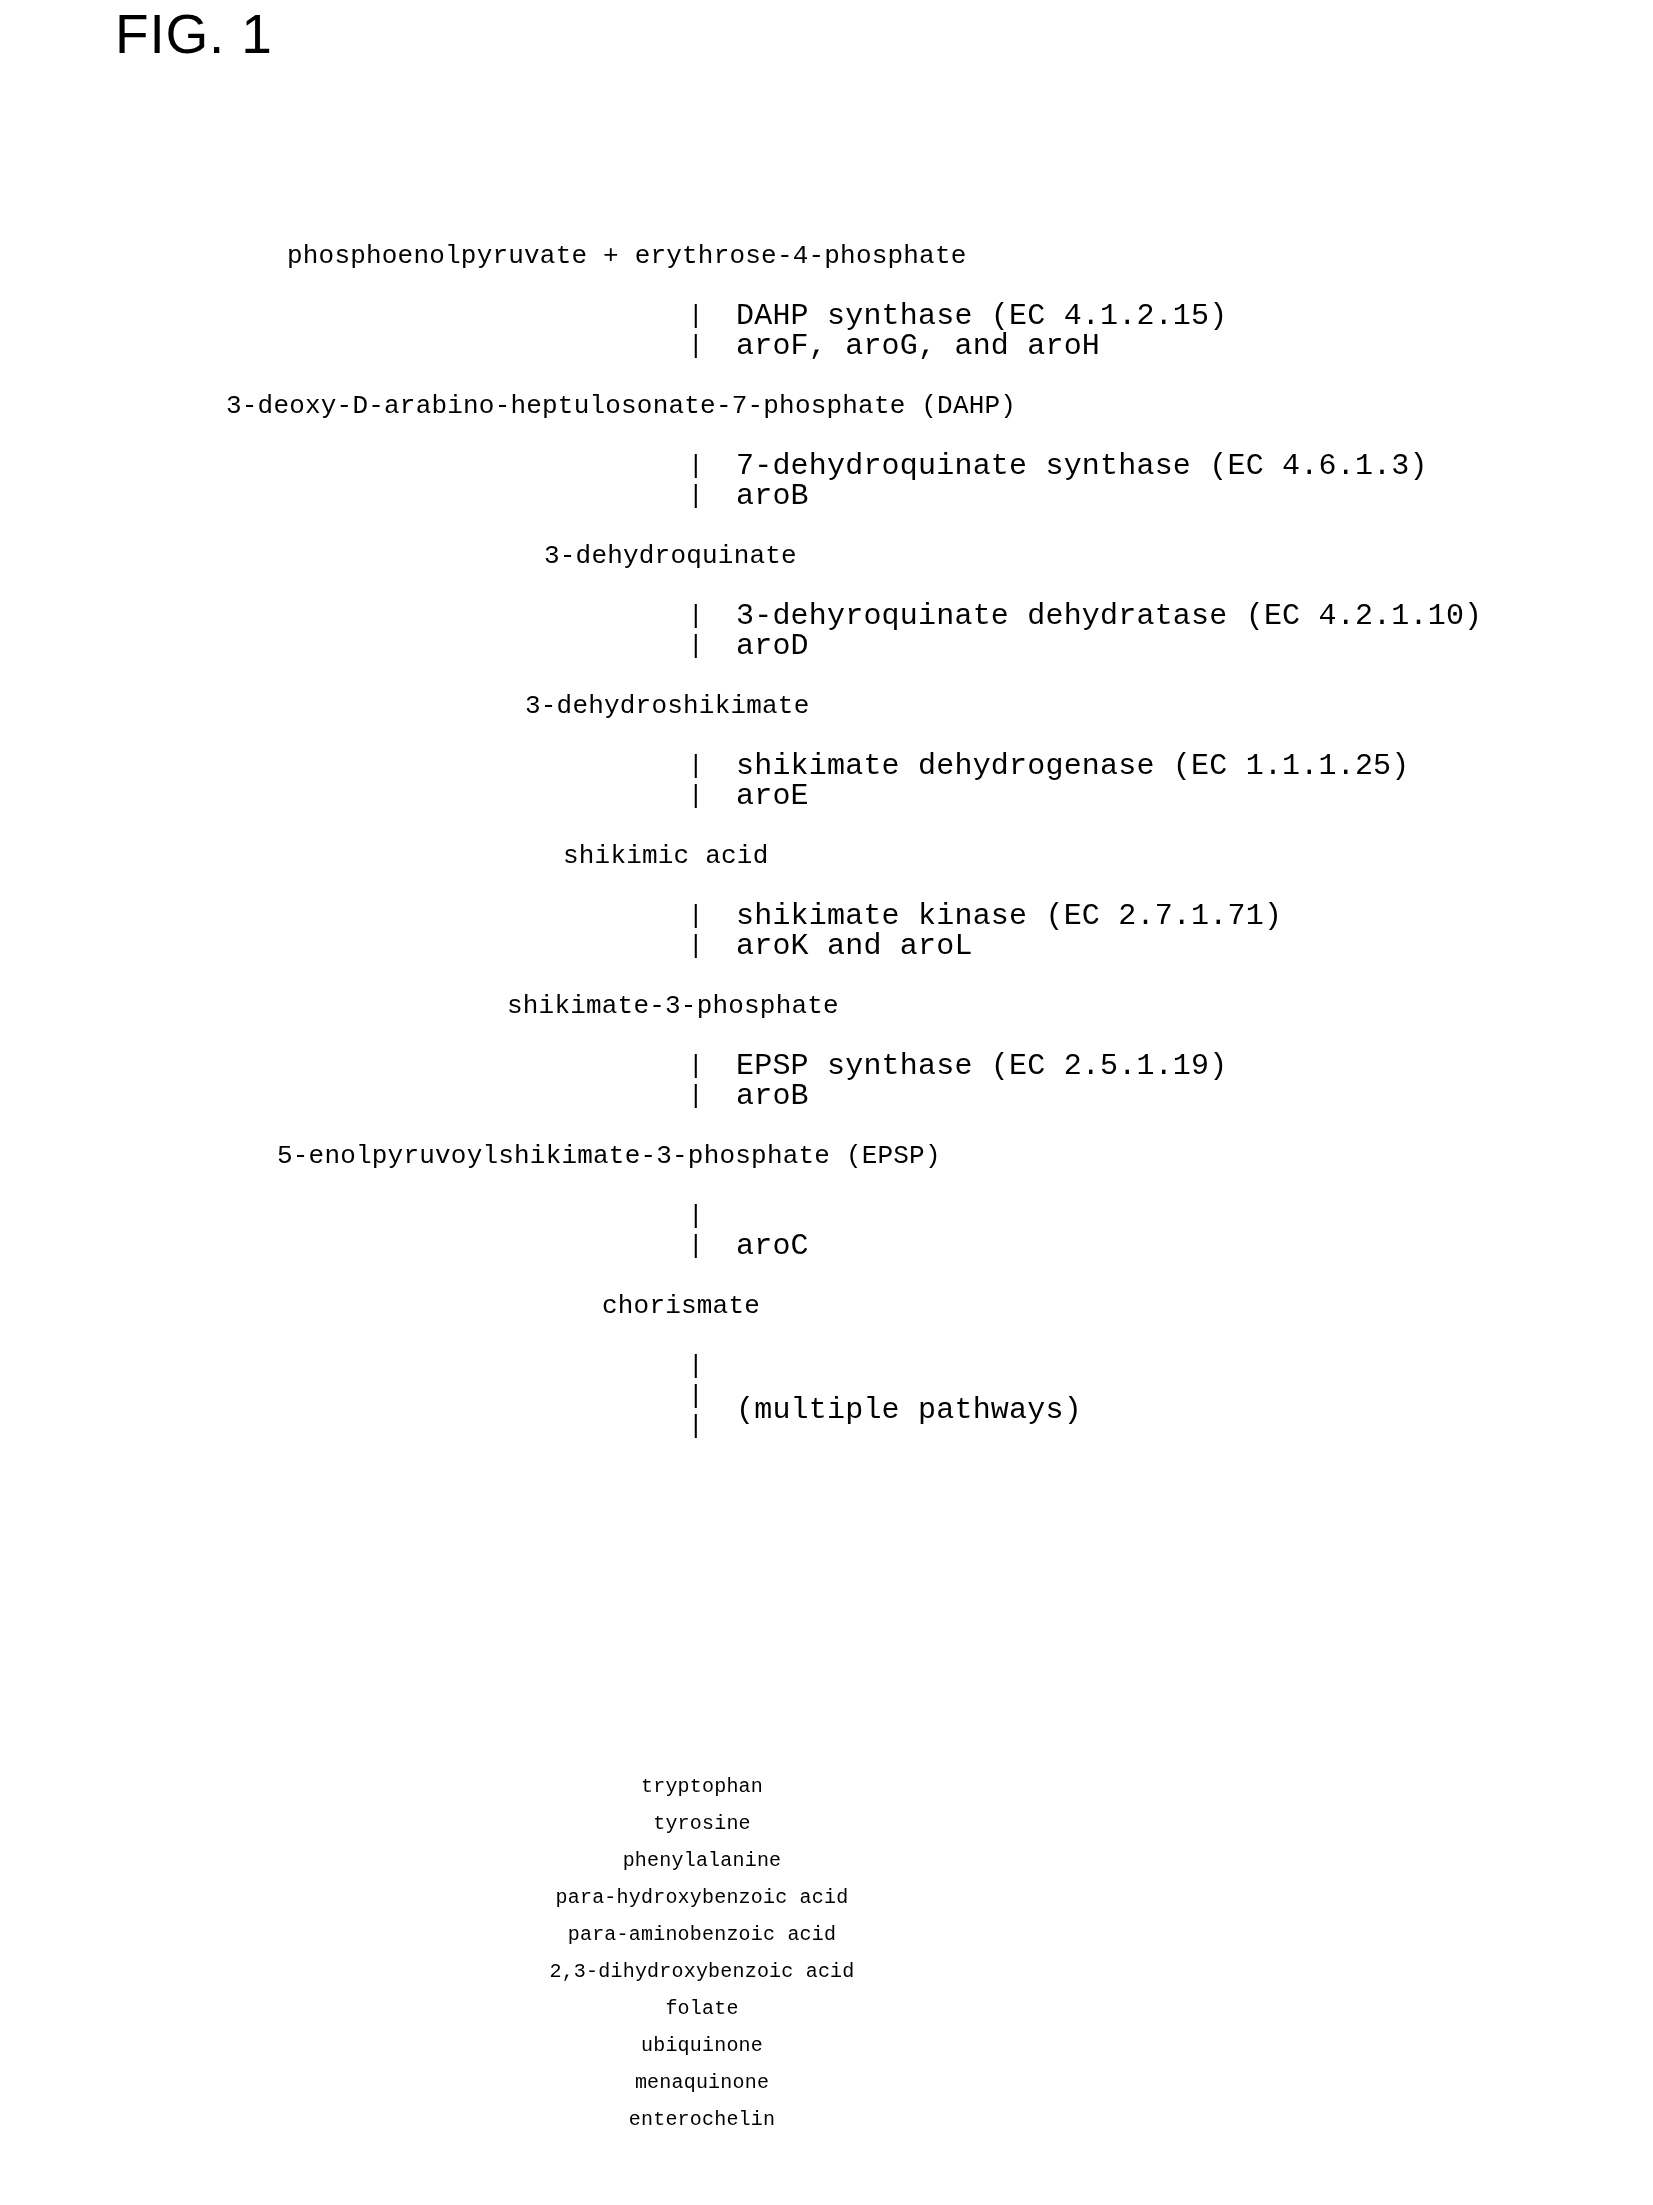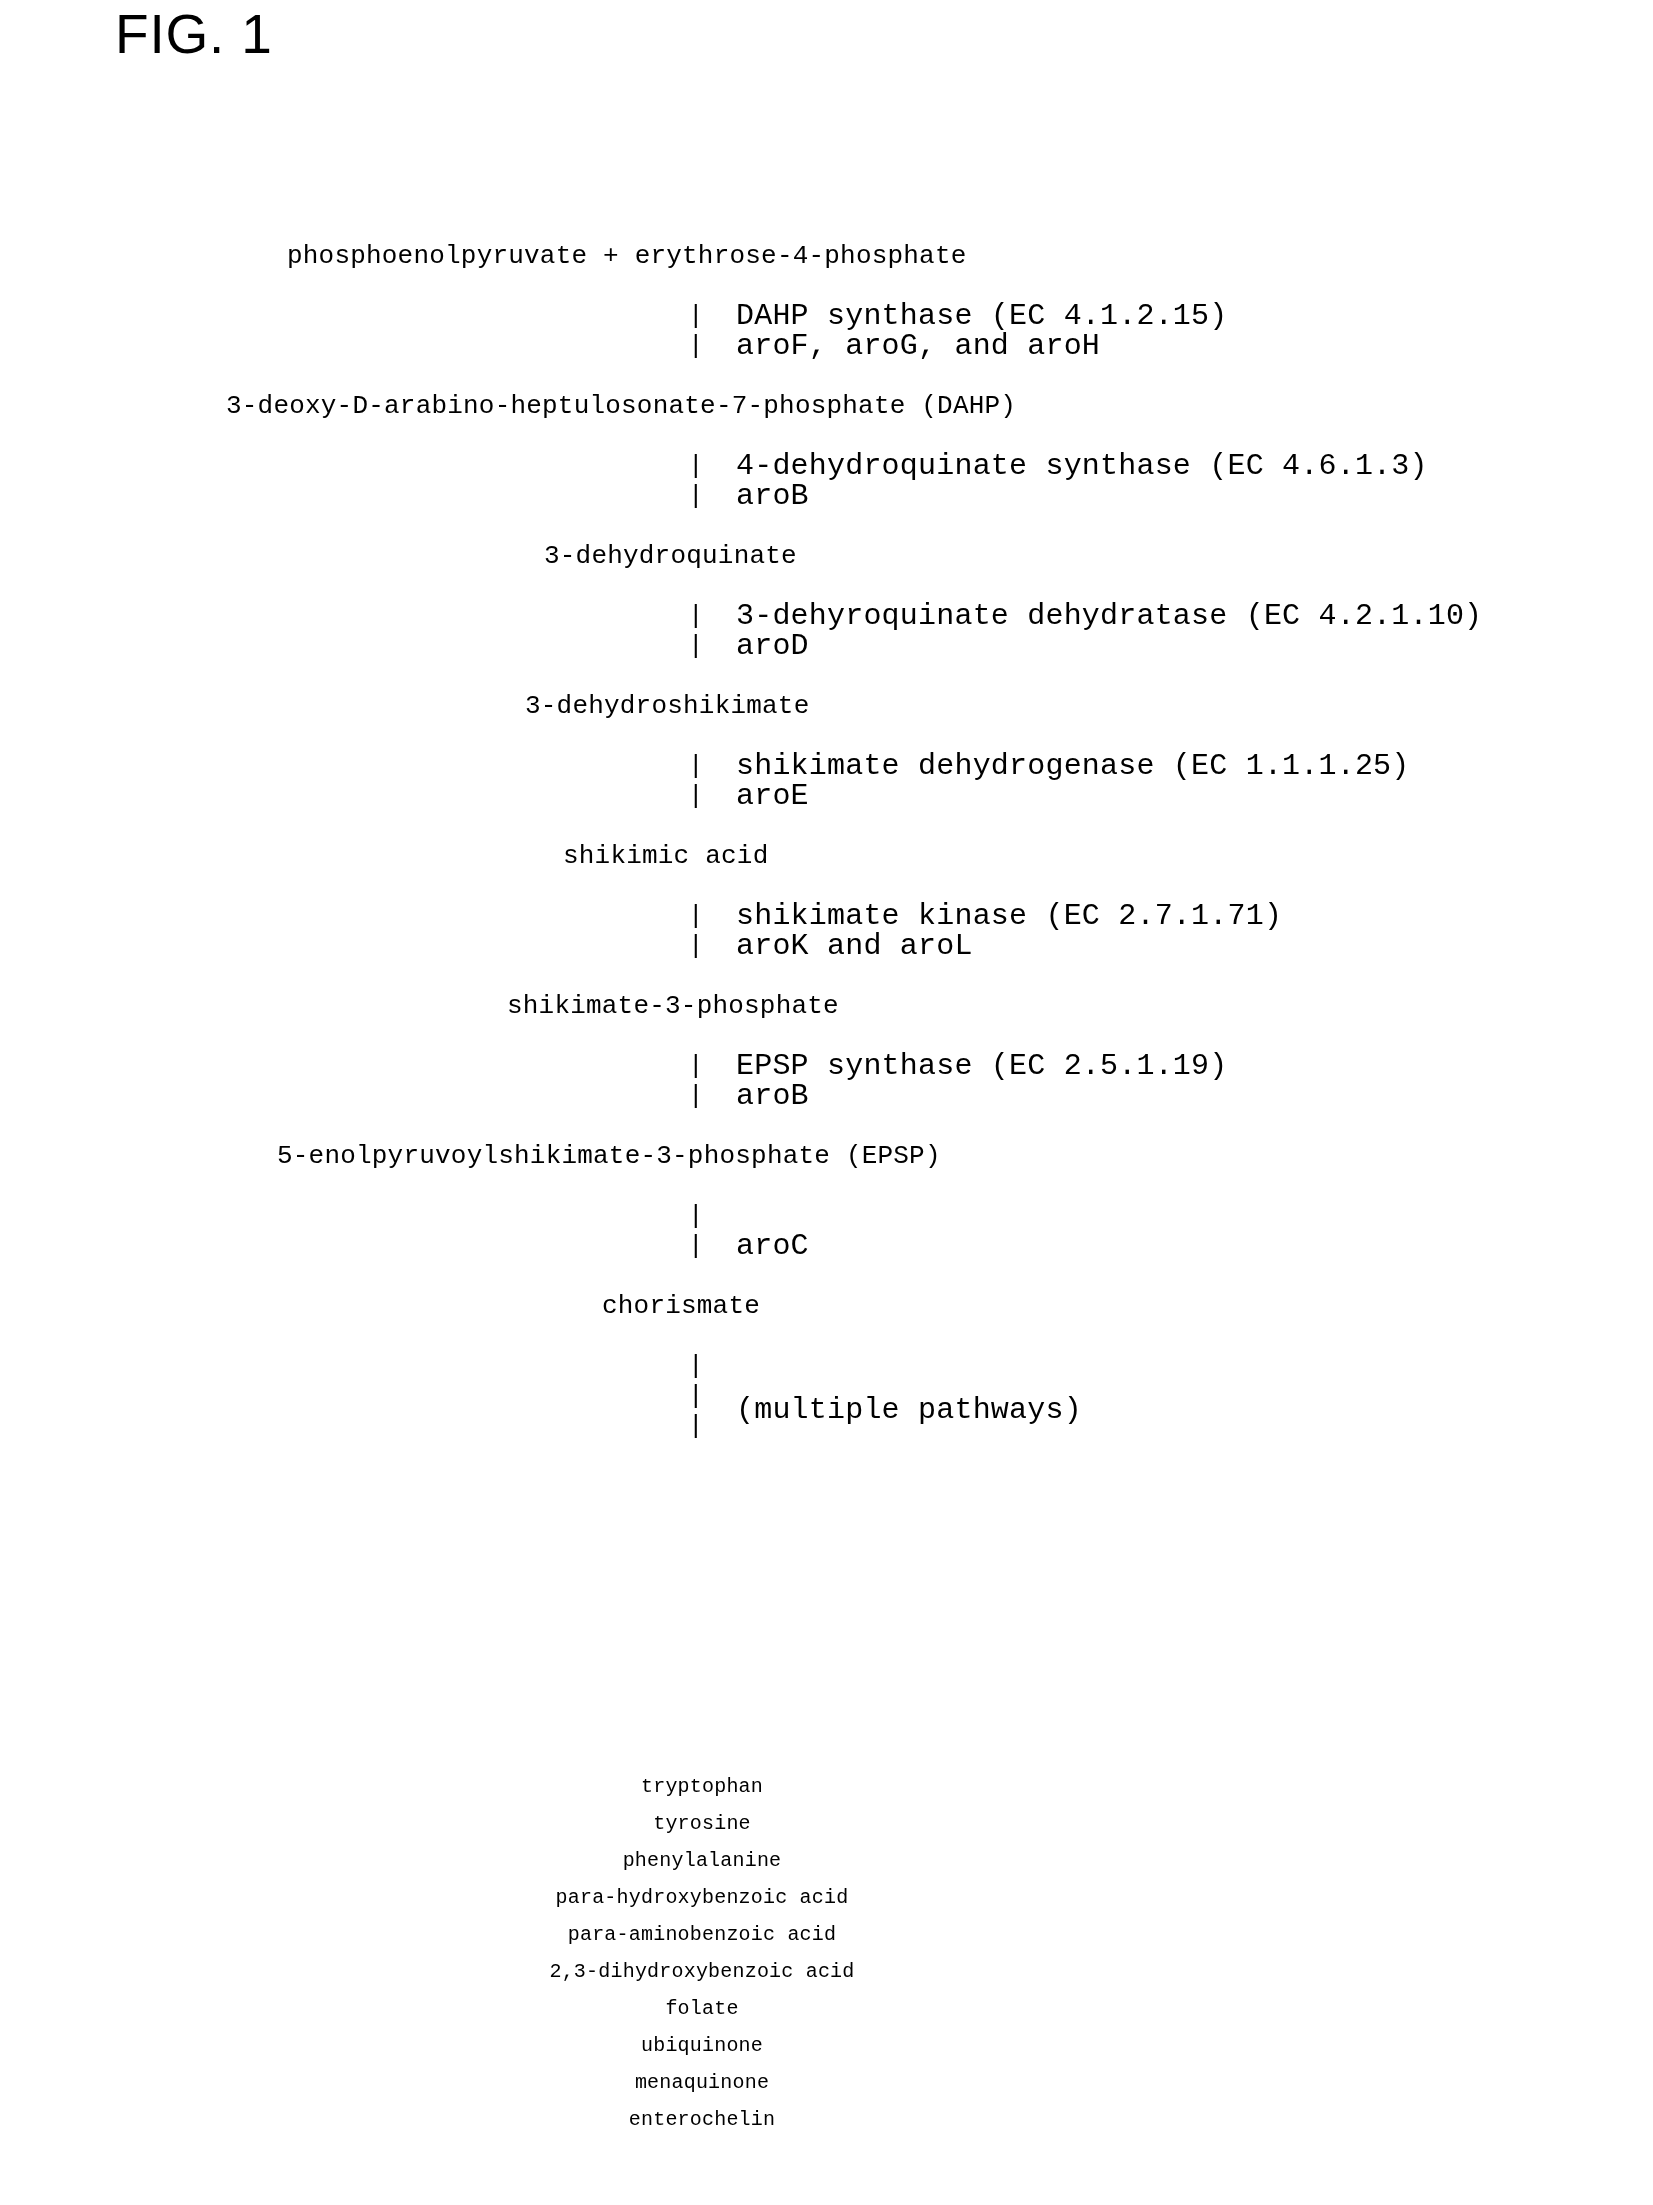--- a/index.html
+++ b/index.html
@@ -113,21 +113,21 @@
     <span class="txt" id="substrate-text" style="left: 287px;">phosphoenolpyruvate + erythrose-4-phosphate</span>
   </div>
 
   <div class="gap"></div>
 
   <div id="steps-container">
       <div class="enzyme-block" style="height: 60px;"><span class="pipe" style="top: 0px;">|</span><span class="etext" style="top: 0px;">DAHP synthase (EC 4.1.2.15)</span><span class="pipe" style="top: 30px;">|</span><span class="etext" style="top: 30px;"><span class="gene">aroF</span>, <span class="gene">aroG</span>, and <span class="gene">aroH</span></span></div>
       <div class="gap"></div>
       <div class="row compound"><span class="txt" style="left: 226px;">3-deoxy-D-arabino-heptulosonate-7-phosphate (DAHP)</span></div>
       <div class="gap"></div>
-      <div class="enzyme-block" style="height: 60px;"><span class="pipe" style="top: 0px;">|</span><span class="etext" style="top: 0px;">4-dehydroquinate synthase (EC 4.6.1.3)</span><span class="pipe" style="top: 30px;">|</span><span class="etext" style="top: 30px;"><span class="gene">aroB</span></span></div>
+      <div class="enzyme-block" style="height: 60px;"><span class="pipe" style="top: 0px;">|</span><span class="etext" style="top: 0px;">7-dehydroquinate synthase (EC 4.6.1.3)</span><span class="pipe" style="top: 30px;">|</span><span class="etext" style="top: 30px;"><span class="gene">aroB</span></span></div>
       <div class="gap"></div>
       <div class="row compound"><span class="txt" style="left: 544px;">3-dehydroquinate</span></div>
       <div class="gap"></div>
       <div class="enzyme-block" style="height: 60px;"><span class="pipe" style="top: 0px;">|</span><span class="etext" style="top: 0px;">3-dehyroquinate dehydratase (EC 4.2.1.10)</span><span class="pipe" style="top: 30px;">|</span><span class="etext" style="top: 30px;"><span class="gene">aroD</span></span></div>
       <div class="gap"></div>
       <div class="row compound"><span class="txt" style="left: 525px;">3-dehydroshikimate</span></div>
       <div class="gap"></div>
       <div class="enzyme-block" style="height: 60px;"><span class="pipe" style="top: 0px;">|</span><span class="etext" style="top: 0px;">shikimate dehydrogenase (EC 1.1.1.25)</span><span class="pipe" style="top: 30px;">|</span><span class="etext" style="top: 30px;"><span class="gene">aroE</span></span></div>
       <div class="gap"></div>
       <div class="row compound"><span class="txt" style="left: 563px;">shikimic acid</span></div>

